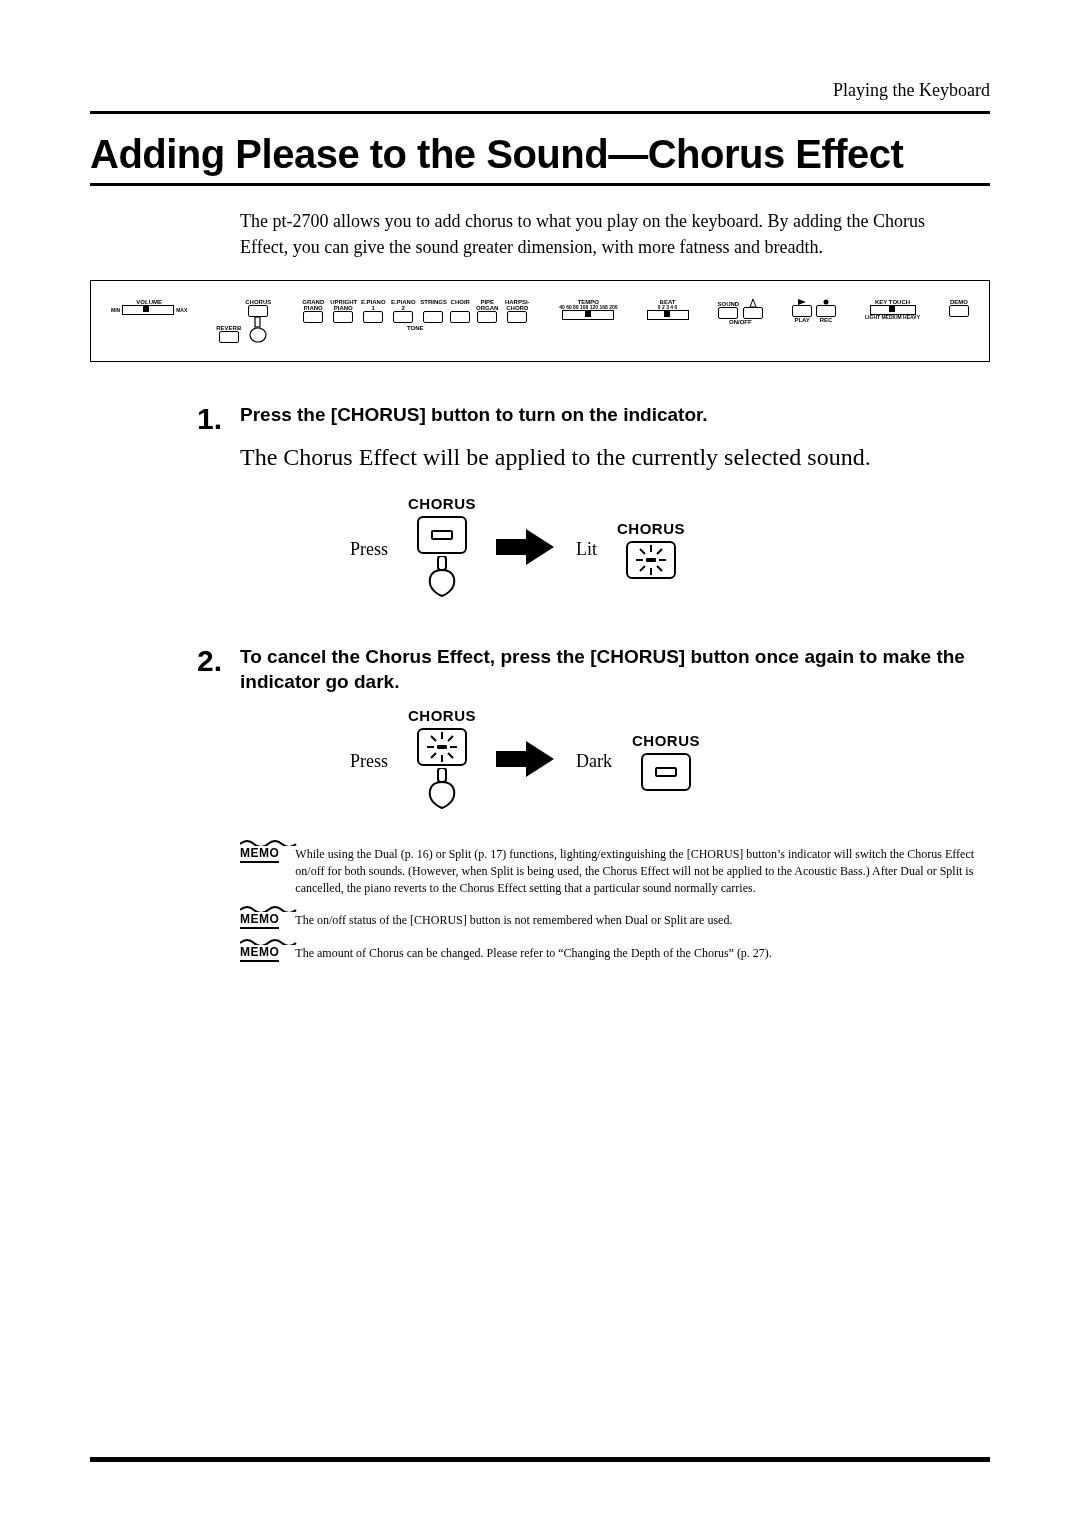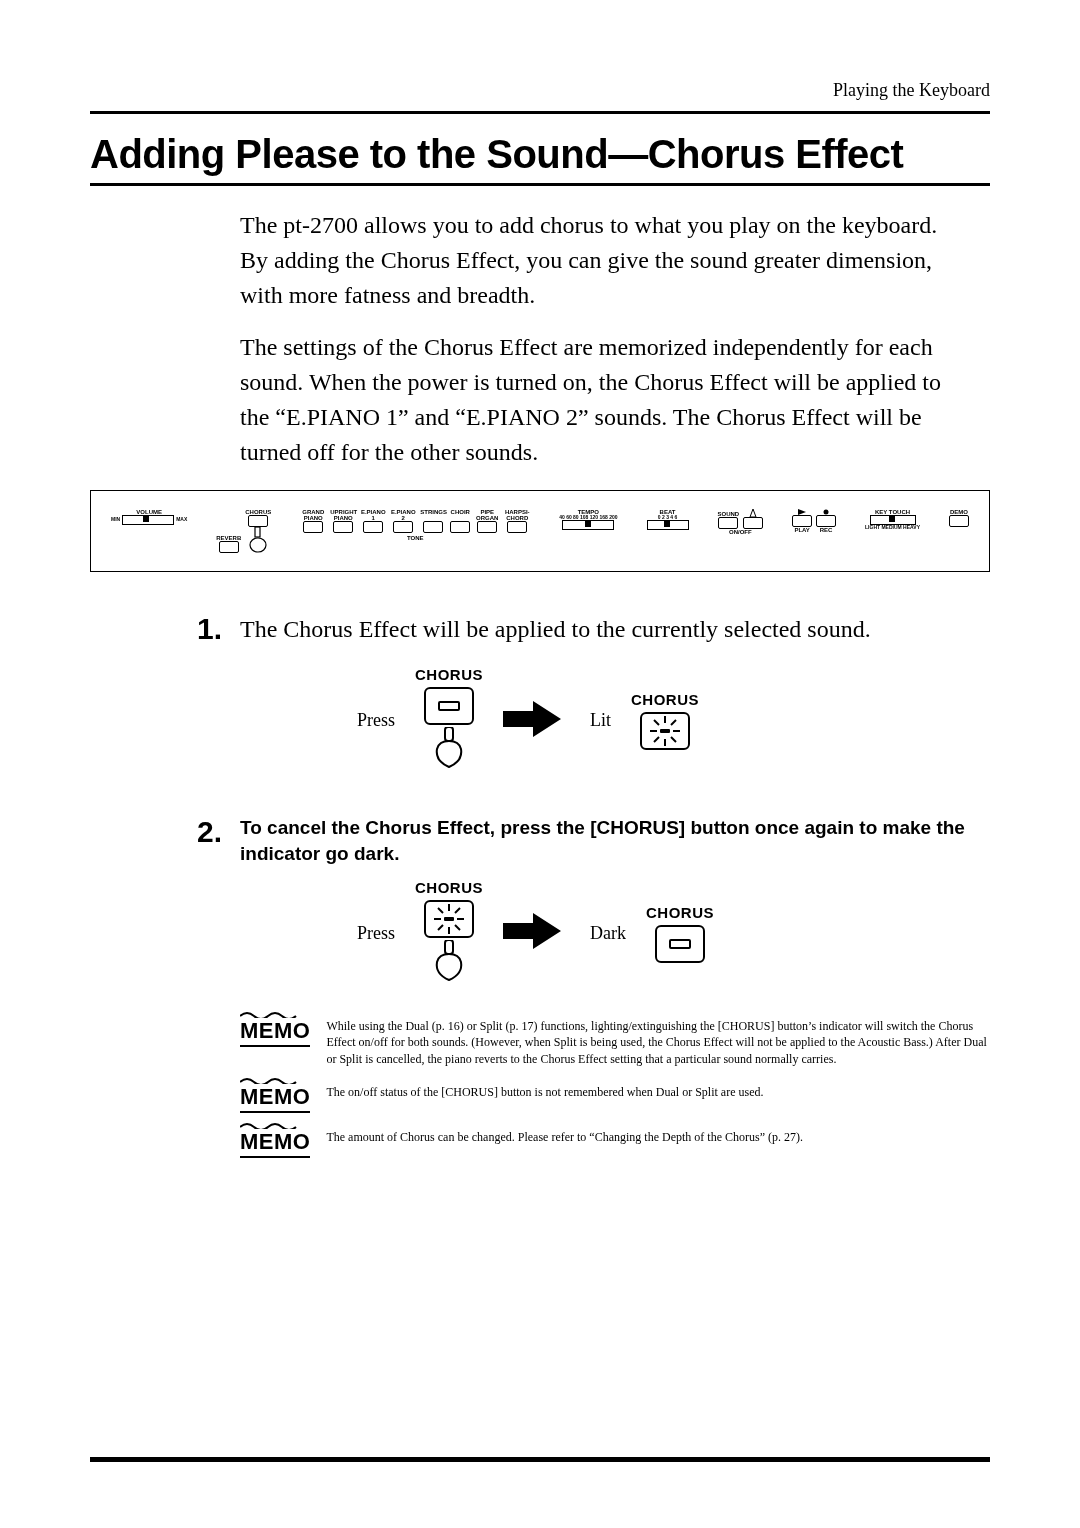--- a/index.html
+++ b/index.html
@@ -32,21 +32,21 @@
     margin: 0 0 6px 0;
     letter-spacing: -0.5px;
   }
   .title-rule {
     border-top: 3px solid #000;
     margin-bottom: 22px;
   }
   .body-col {
     margin-left: 150px;
     margin-right: 20px;
-    font-size: 24px;
+    font-size: 18px;
     line-height: 1.45;
   }
   .para { margin-bottom: 18px; }
   .panel-fig {
     border: 1px solid #000;
     margin: 20px 0 40px 0;
     padding: 18px 20px 18px 20px;
     text-align: center;
   }
   .panel-inner {
@@ -87,21 +87,21 @@
     font-weight: bold;
     font-size: 19px;
     margin-bottom: 12px;
     line-height: 1.35;
   }
   .step-text { font-size: 24px; line-height: 1.45; margin-bottom: 20px; }
   .fig-row {
     display:flex; align-items:center; justify-content:flex-start;
     gap: 20px; margin: 10px 0 30px 110px;
   }
-  .fig-label { font-size: 18px; margin-left: 7px; }
+  .fig-label { font-size: 18px; }
   .chorus-unit { display:flex; flex-direction:column; align-items:center; position:relative; }
   .chorus-title {
     font-family: Arial, sans-serif;
     font-weight: 900;
     font-size: 15px;
     letter-spacing: 0.5px;
     margin-bottom: 4px;
   }
   .chorus-btn {
     width: 46px; height: 34px; border:2px solid #000; border-radius:6px;
@@ -114,21 +114,21 @@
   .led-on svg { width:34px; height:34px; position:relative; top:-8px; left:-8px; }
   .hand-press {
     margin-top: 2px;
   }
   .hand-press svg { width:40px; height:44px; }
   .arrow-big svg { width: 60px; height: 40px; }
   .memo-row { display:flex; gap: 16px; margin-bottom: 16px; }
   .memo-badge {
     font-family: "Arial Black", Arial, sans-serif;
     font-weight: 900;
-    font-size: 22px;
+    font-size: 12px;
     letter-spacing: 0.5px;
     border-bottom: 2px solid #000;
     padding-bottom: 1px;
     position: relative;
   }
   .memo-wave { position:absolute; left:0; right:0; top:-8px; }
   .memo-text {
     font-size: 12px;
     line-height: 1.4;
     flex:1;
@@ -152,21 +152,20 @@
 
   <div class="header-area">Playing the Keyboard</div>
   <div class="top-rule"></div>
 
   <h1 class="main-title">Adding Please to the Sound—Chorus Effect</h1>
   <div class="title-rule"></div>
 
   <div class="body-col">
     <div class="para">The pt-2700 allows you to add chorus to what you play on the keyboard.
 By adding the Chorus Effect, you can give the sound greater dimension, with more fatness and breadth.</div>
-    <div class="para">The settings of the Chorus Effect are memorized independently for each sound. When the power is turned on, the Chorus Effect will be applied to the “E.PIANO 1” and “E.PIANO 2” sounds. The Chorus Effect will be turned off for the other sounds.</div>
   </div>
 
   <div class="panel-fig">
     <div class="panel-inner">
 
       <div class="panel-block">
         <div class="panel-label">VOLUME</div>
         <div style="display:flex; gap:2px; align-items:center;">
           <span class="panel-label" style="font-size:5px;">MIN</span>
           <div class="slider">
@@ -294,20 +293,21 @@
         <div class="panel-label">DEMO</div>
         <span class="smallbtn"></span>
       </div>
 
     </div>
   </div>
 
   <div class="step-block">
     <div class="step-num">1.</div>
     <div class="step-body">
+      <div class="step-head">Press the [CHORUS] button to turn on the indicator.</div>
       <div class="step-text">The Chorus Effect will be applied to the currently selected sound.</div>
 
       <div class="fig-row">
         <div class="fig-label">Press</div>
         <div class="chorus-unit">
           <div class="chorus-title">CHORUS</div>
           <div class="chorus-btn">
               <span class="led-off"></span>
             </div>
           <div class="hand-press">

